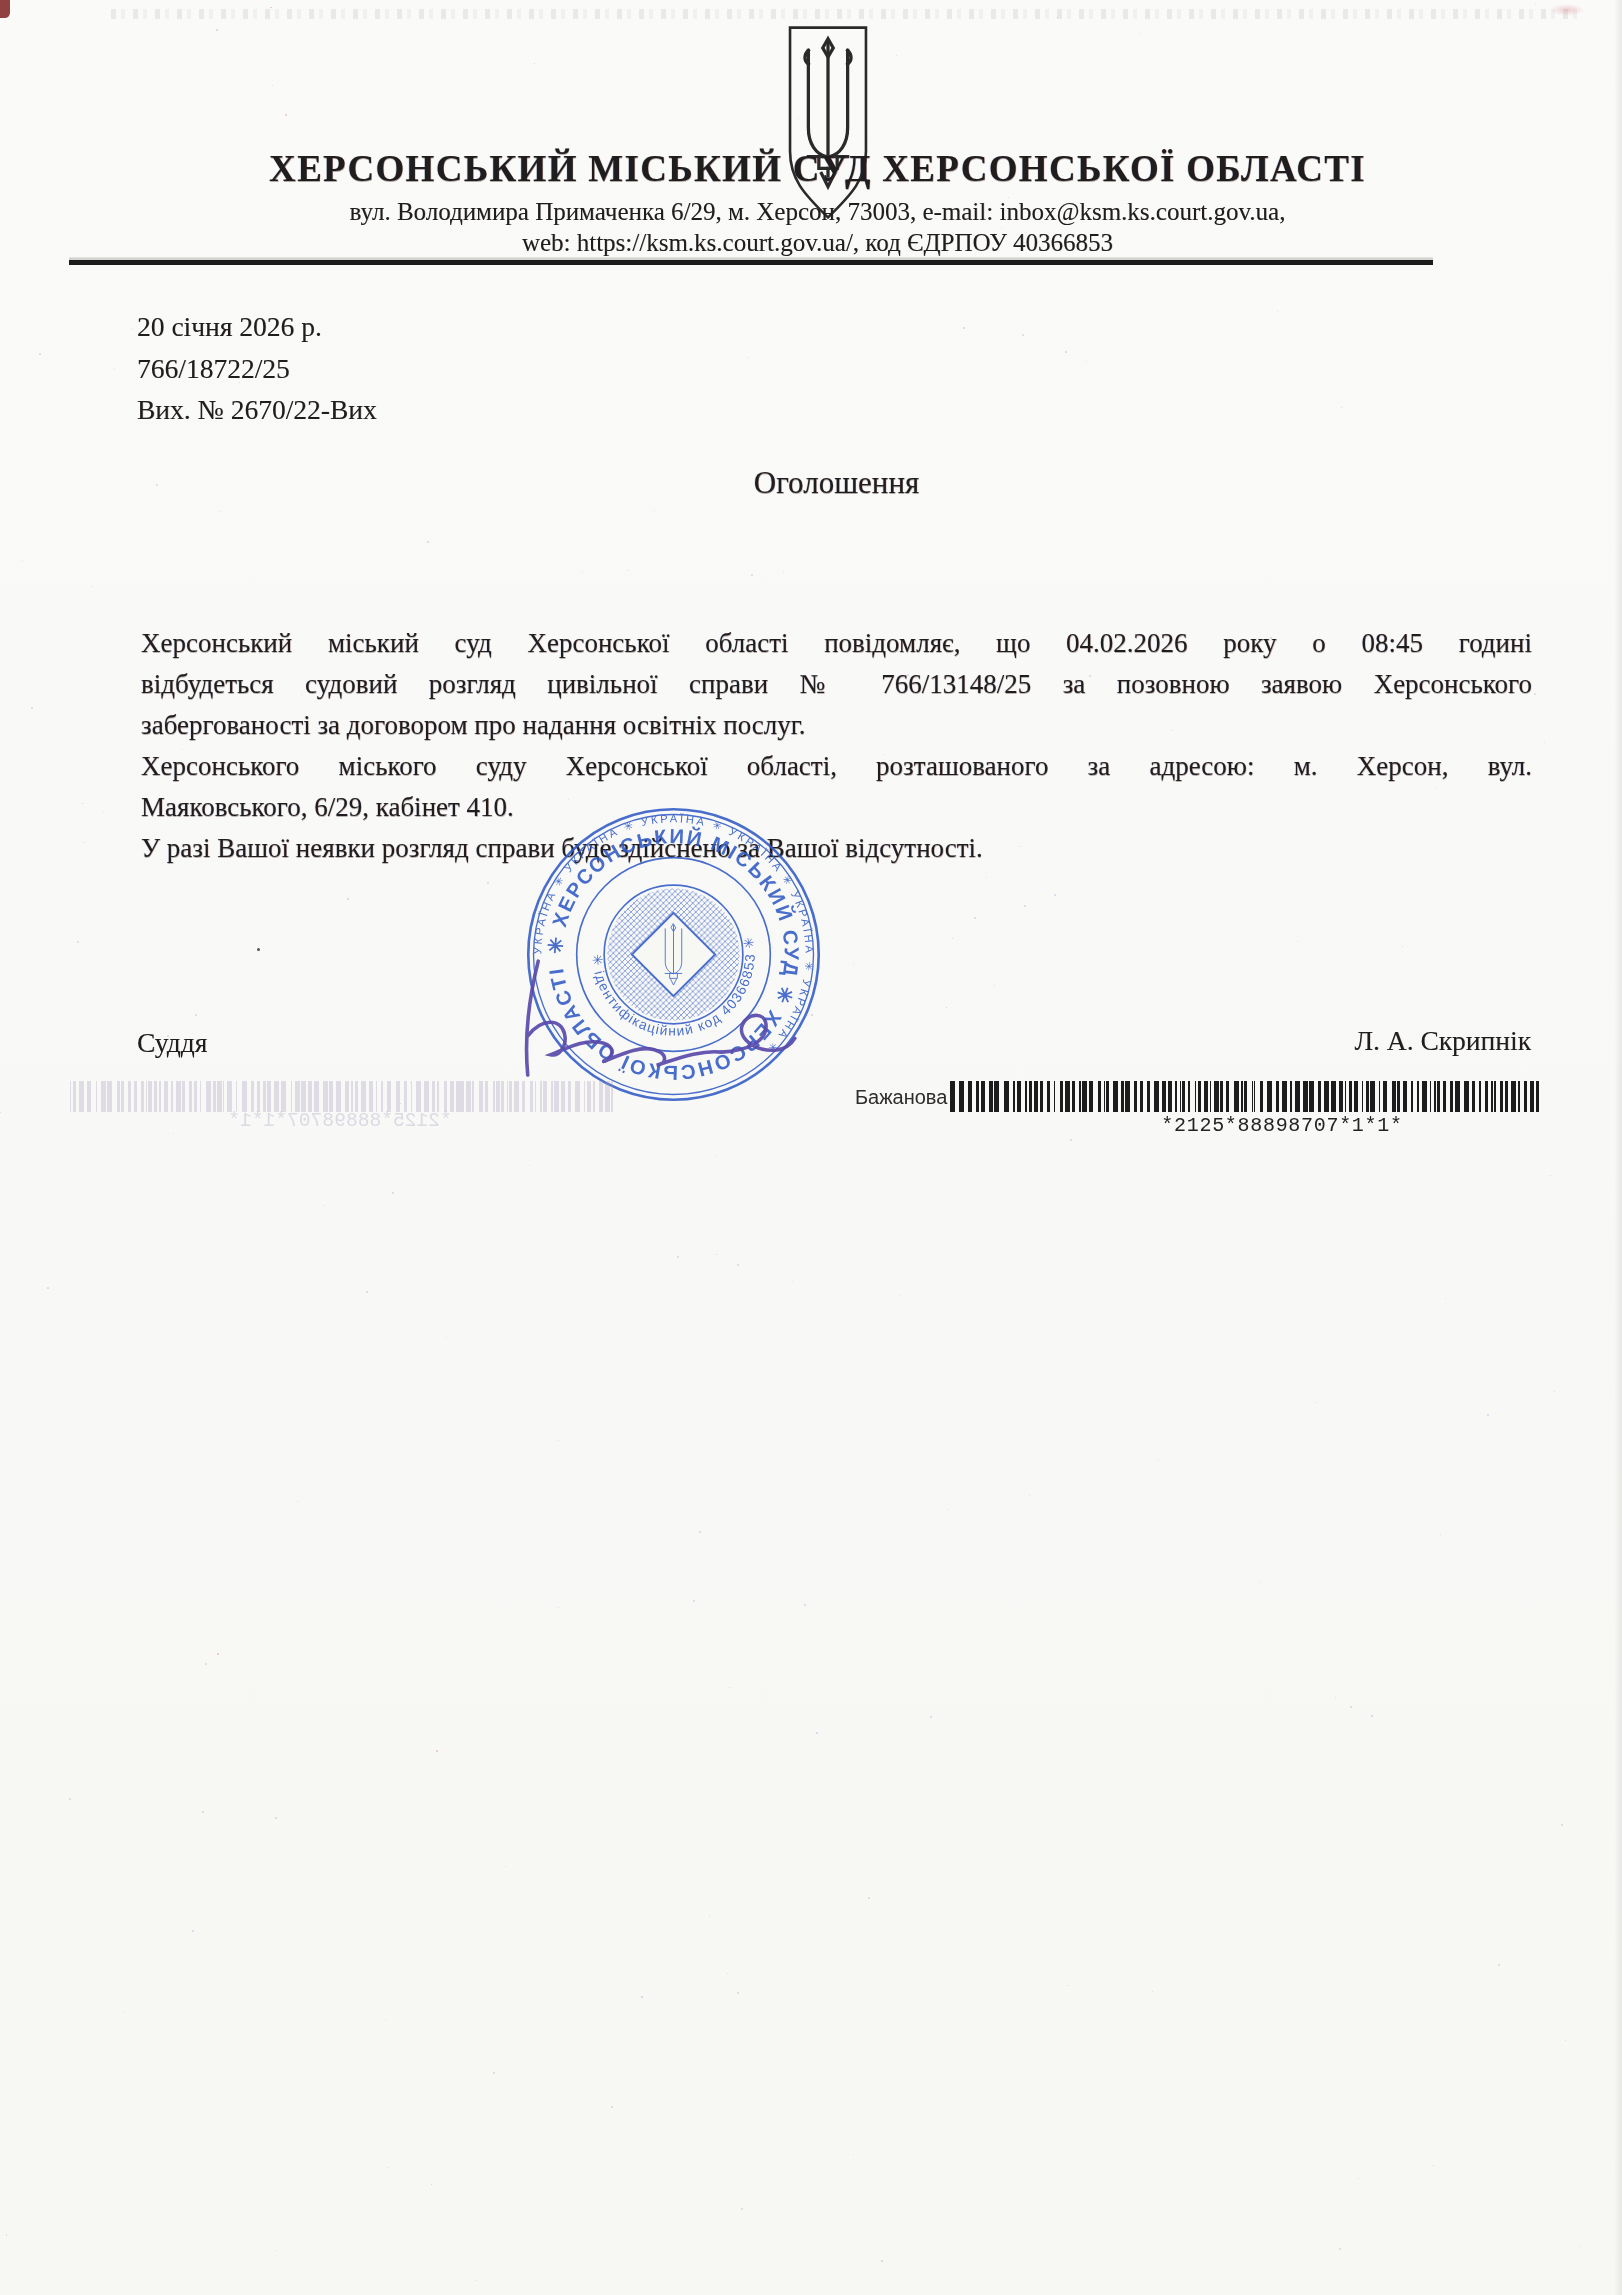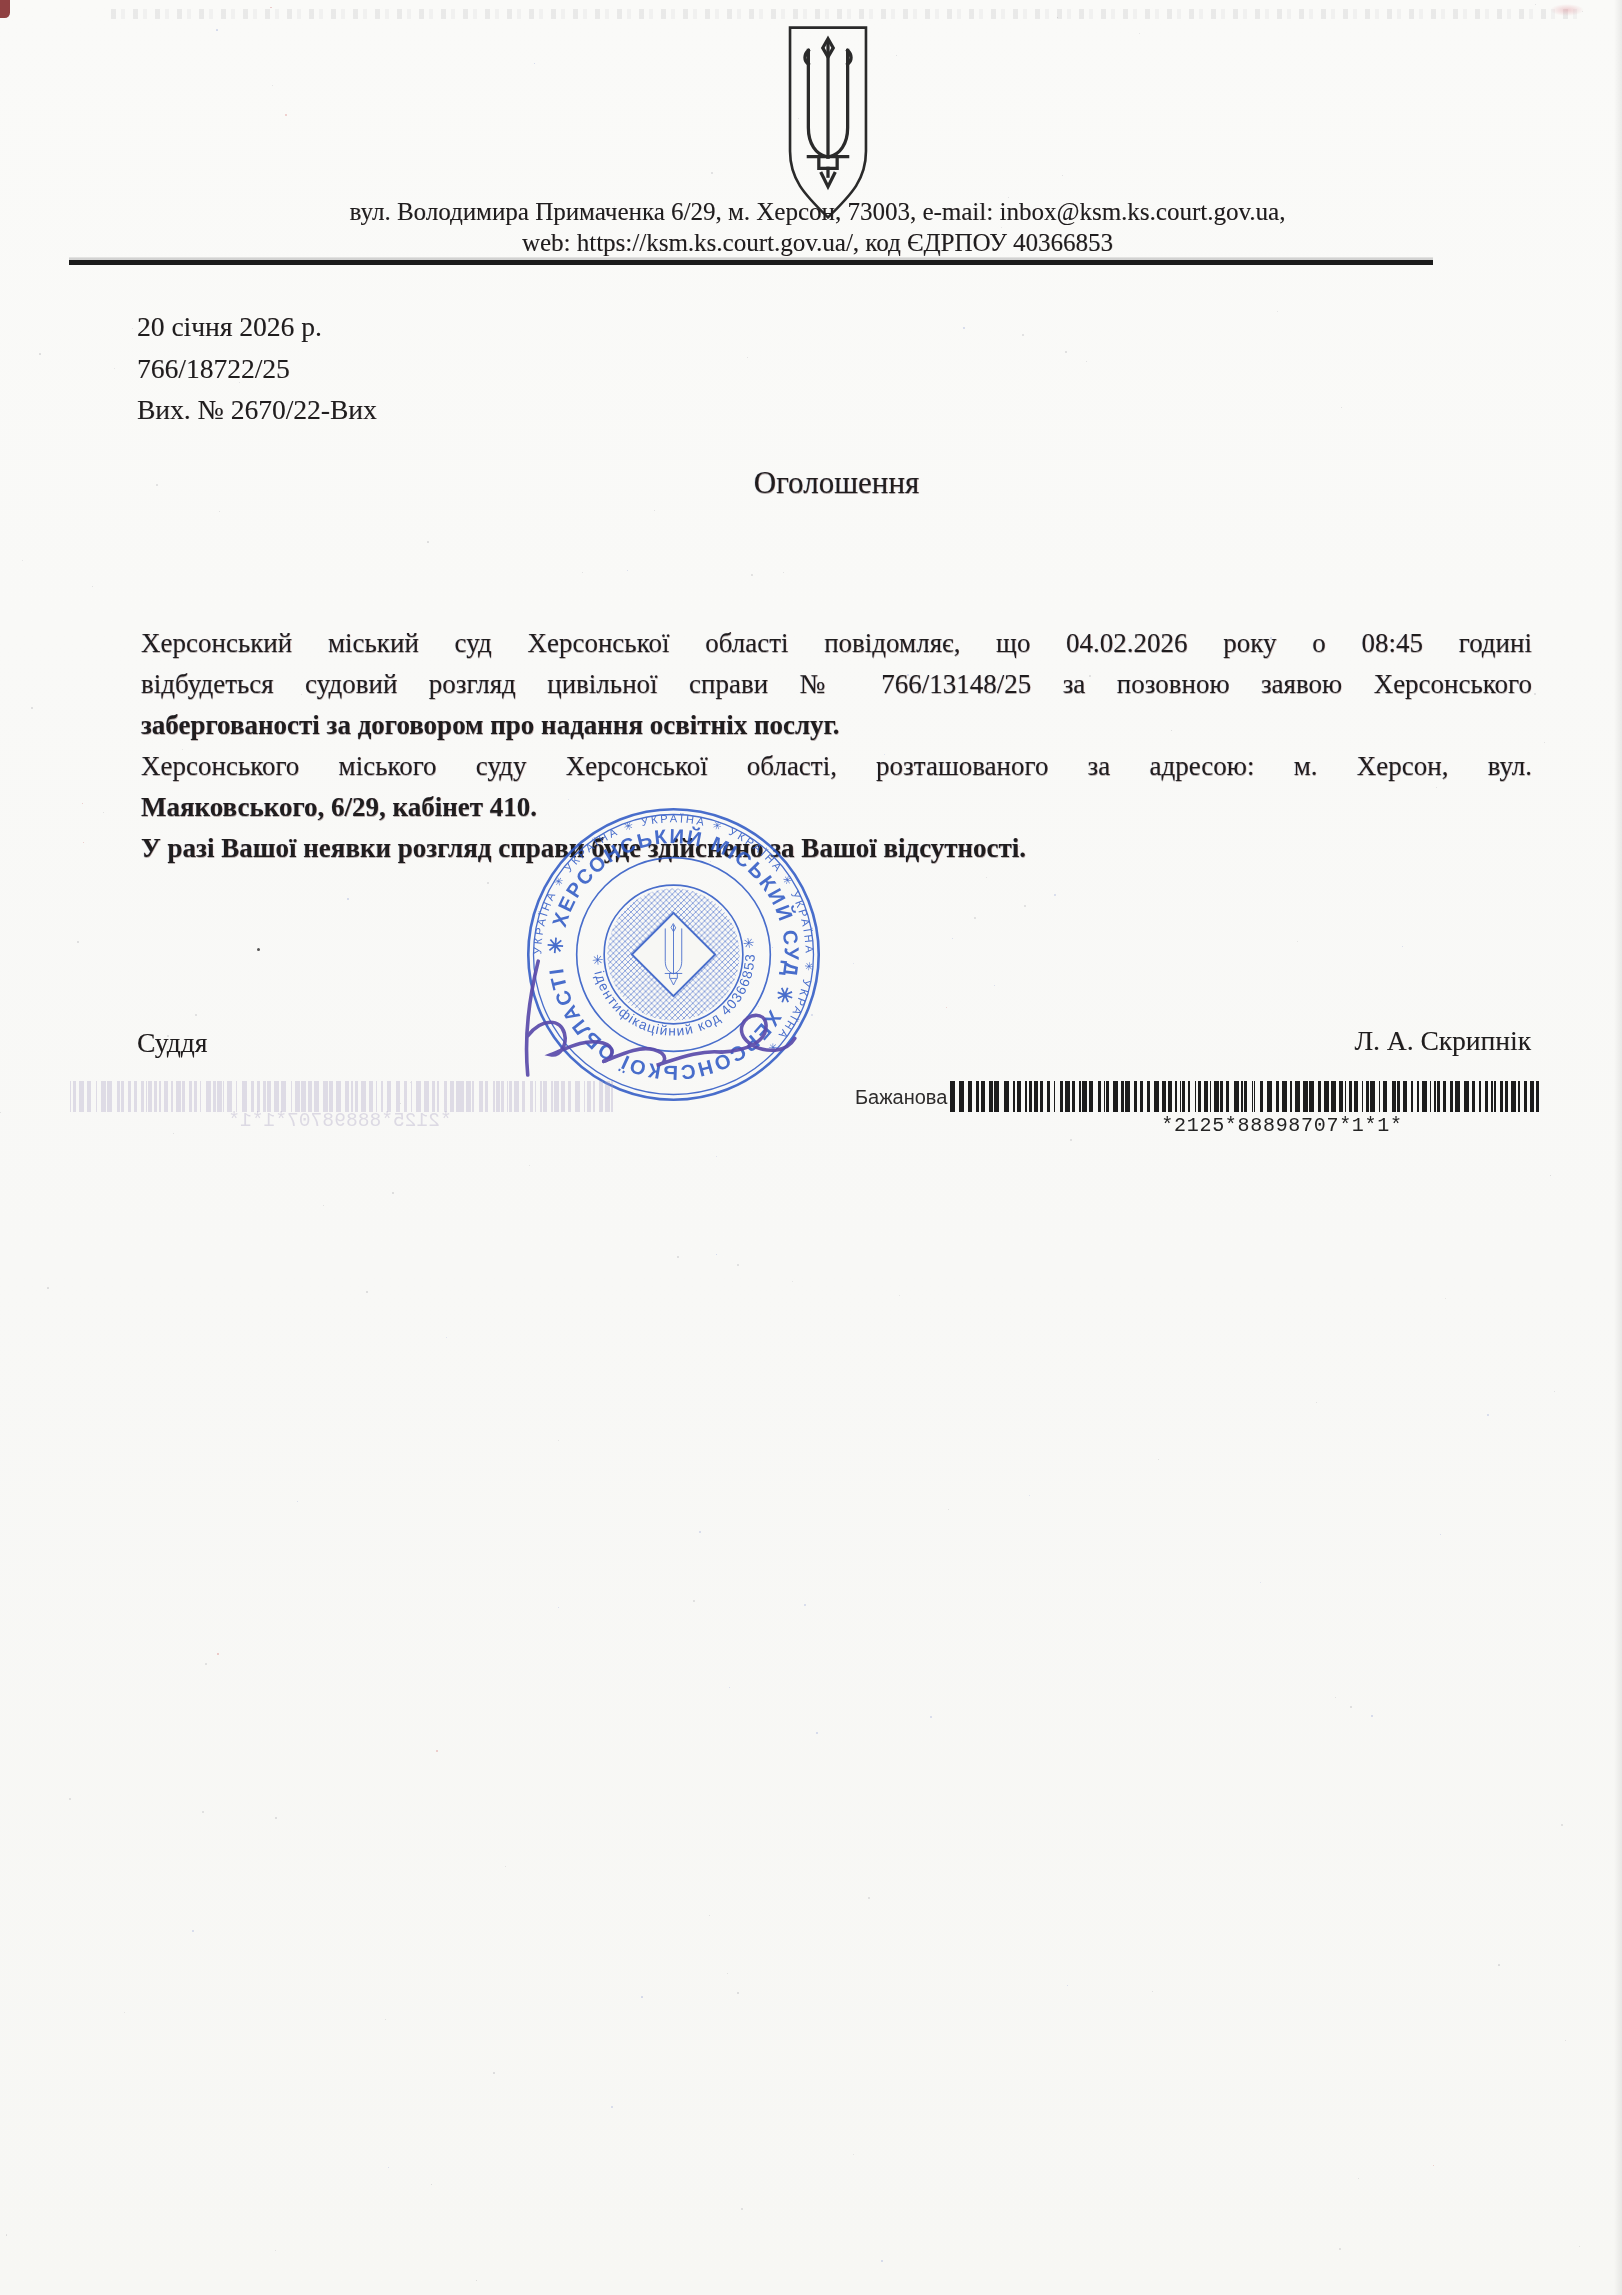--- a/index.html
+++ b/index.html
@@ -33,21 +33,21 @@
   .m1{top:311px;} .m2{top:353px;} .m3{top:394px;}
   
   .doc-title{position:absolute;left:141px;top:465px;width:1391px;text-align:center;font-size:31px;
     text-shadow:0.7px 0 0 rgba(185,60,60,.18), -0.7px 0 0 rgba(60,110,185,.18), 0.3px 0.5px 0.5px rgba(70,50,50,.4);}
   .addressee{position:absolute;left:141px;top:550px;width:1391px;text-align:center;font-size:27.5px;
     text-shadow:0.4px 0.4px 0.5px rgba(70,50,50,.38);}
   
   .body-block{position:absolute;left:141px;top:623px;width:1391px;font-size:27px;line-height:41px;
     text-shadow:0.7px 0 0 rgba(185,60,60,.15), -0.7px 0 0 rgba(60,110,185,.15), 0.3px 0.5px 0.5px rgba(70,50,50,.35);}
   .line{text-align:justify;text-align-last:justify;white-space:normal;}
-  .line.last{text-align:left;text-align-last:left;font-weight:bold;}
+  .line.last{text-align:left;text-align-last:left;}
   
   .judge-label{position:absolute;left:137px;top:1027px;font-size:27.5px;text-shadow:0.4px 0.4px 0.5px rgba(70,50,50,.38);}
   .judge-name{position:absolute;left:1302px;top:1025px;width:229px;text-align:right;font-size:27.5px;white-space:nowrap;
     text-shadow:0.4px 0.4px 0.5px rgba(70,50,50,.38);}
   
   .stamp{position:absolute;left:525px;top:806px;width:297px;height:297px;opacity:.87;}
   .stamp text{fill:#2e59c5;font-family:"Liberation Sans",sans-serif;}
   .signature{position:absolute;left:504px;top:952px;width:308px;height:144px;opacity:.92;}
   
   .bars{position:relative;height:31px;}
@@ -85,20 +85,21 @@
       <path d="M80,22 V140 C80,165 68,180 53,184"></path>
       <path d="M20,22 C13,28 13,38 20,43"></path>
       <path d="M80,22 C87,28 87,38 80,43"></path>
       <path d="M20,184 H80"></path>
       <path d="M36,184 V202 H64 V184"></path>
       <path d="M50,202 V214"></path>
       <path d="M40,210 L50,230 L60,210"></path>
     </g>
   </svg>
 
+  <div class="court-name">ХЕРСОНСЬКИЙ МІСЬКИЙ СУД ХЕРСОНСЬКОЇ ОБЛАСТІ</div>
   <div class="addr addr1">вул. Володимира Примаченка 6/29, м. Херсон, 73003, e-mail: inbox@ksm.ks.court.gov.ua,</div>
   <div class="addr addr2">web: https://ksm.ks.court.gov.ua/, код ЄДРПОУ 40366853</div>
   <div class="rule"></div>
 
   <div class="meta-line m1">20 січня 2026 р.</div>
   <div class="meta-line m2">766/18722/25</div>
   <div class="meta-line m3">Вих. № 2670/22-Вих</div>
 
   <div class="doc-title">Оголошення</div>
 

